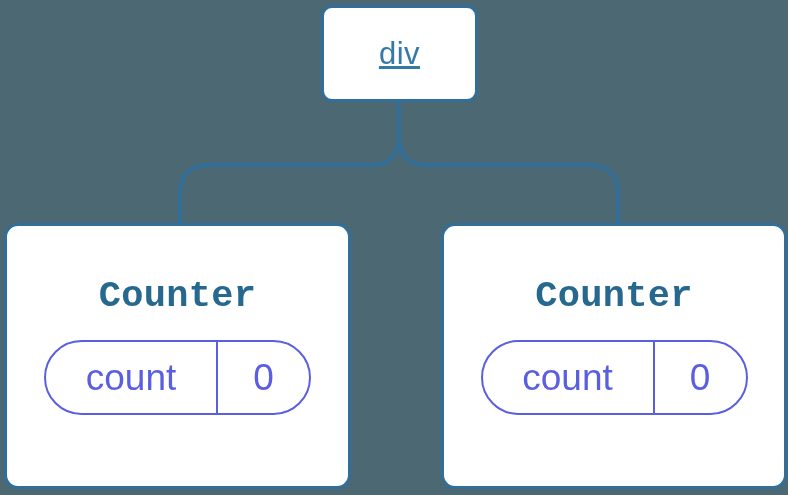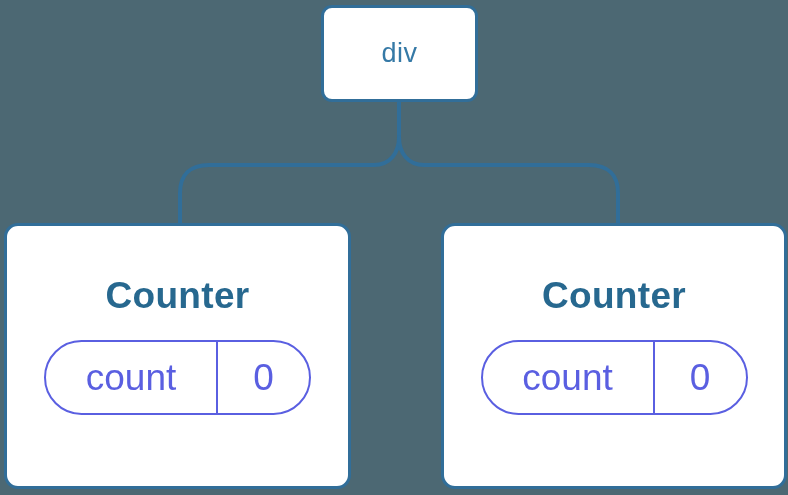--- a/index.html
+++ b/index.html
@@ -30,37 +30,39 @@
     background:var(--node-fill);
     border:3px solid var(--node-border);
   }
   .root-node{
     left:321px;top:5px;width:157px;height:97px;
     border-radius:11px;
     display:flex;align-items:center;justify-content:center;
   }
   .root-label{
     color:var(--root-label);
-    font-size:27px;
+    font-size:31px;
     font-weight:500;
     letter-spacing:0.5px;
+    text-decoration:underline;
   }
   .card{
     top:223px;width:347px;height:266px;
     border-radius:14px;
     display:flex;flex-direction:column;align-items:center;
   }
   .card.left{left:4px;}
   .card.right{left:441px;width:346px;}
   .card-title{
     margin-top:49px;
     color:var(--title);
     font-size:37px;
     font-weight:600;
     letter-spacing:0.3px;
+    font-family:Liberation Mono, monospace;
   }
   .state-pill{
     margin-top:23px;
     width:267px;height:75px;
     border:2px solid var(--state);
     border-radius:60px;
     display:flex;
     align-items:stretch;
     overflow:hidden;
     background:var(--node-fill);

